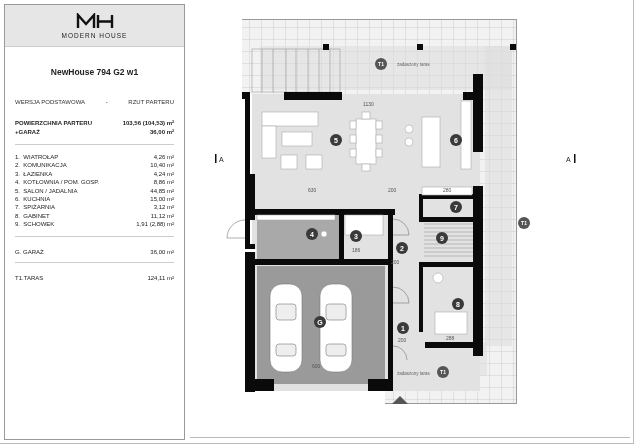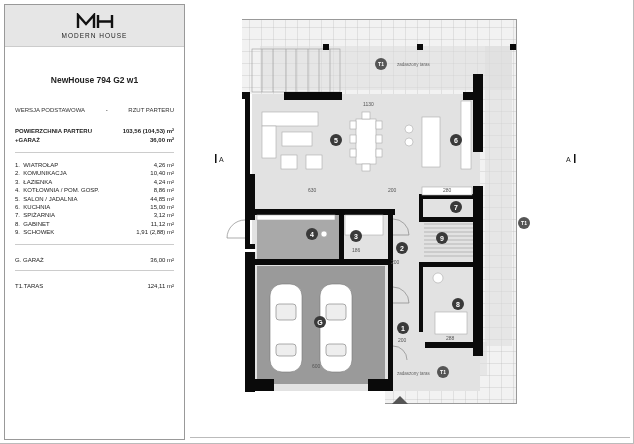--- a/index.html
+++ b/index.html
@@ -6,21 +6,21 @@
   html, body { width: 634px; height: 444px; background: #fff; overflow: hidden; }
   body { font-family: "Liberation Sans", sans-serif; color: #222; position: relative; }
 
   .outer-frame { position: absolute; left: 0; top: 0; width: 634px; height: 444px; border-right: 1px solid #bbb; border-bottom: 1px solid #bbb; }
 
   
   .sidebar { position: absolute; left: 4px; top: 4px; width: 181px; height: 436px; border: 1px solid #999; background: #fff; }
   .brand { height: 42px; background: #e6e6e6; border-bottom: 1px solid #ccc; display: flex; flex-direction: column; align-items: center; justify-content: center; }
   .brand-mark { width: 40px; height: 16px; margin-bottom: 3px; }
   .brand-name { font-size: 6.5px; letter-spacing: 1px; color: #222; }
-  .project-title { text-align: center; font-size: 8.5px; font-weight: bold; margin-top: 28px; }
+  .project-title { text-align: center; font-size: 8.5px; font-weight: bold; margin-top: 20px; }
   .version-row { display: flex; justify-content: space-between; font-size: 6px; margin: 22px 10px 0 10px; color: #333; }
   .area-block { margin: 14px 10px 0 10px; font-size: 6px; }
   .area-row { display: flex; justify-content: space-between; font-weight: bold; line-height: 9px; }
   .divider { height: 1px; background: #ccc; margin: 7px 10px 0 10px; }
   .rooms { margin: 8px 10px 0 10px; font-size: 6px; }
   .room-row { display: flex; justify-content: space-between; line-height: 8.4px; }
   .garage-row, .terrace-row { display: flex; justify-content: space-between; font-size: 6px; margin: 12px 10px 0 10px; }
 
   
   .plan { position: absolute; left: 190px; top: 4px; width: 440px; height: 436px; }

